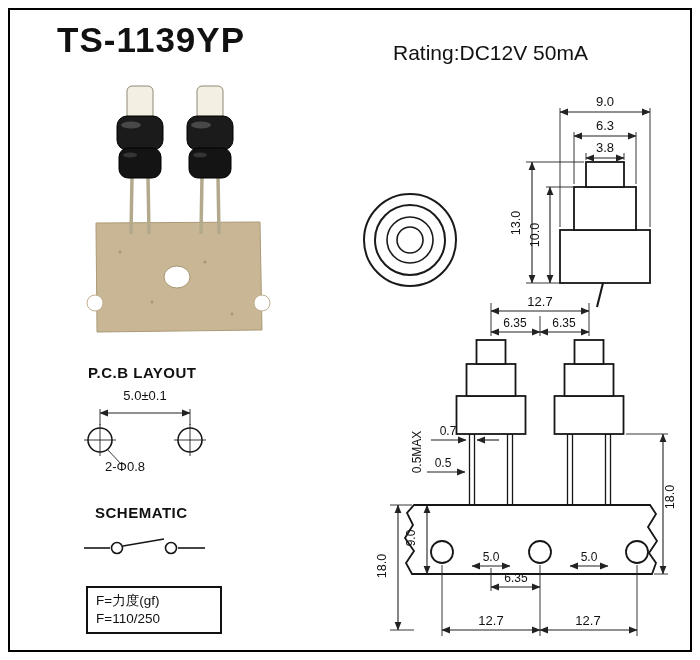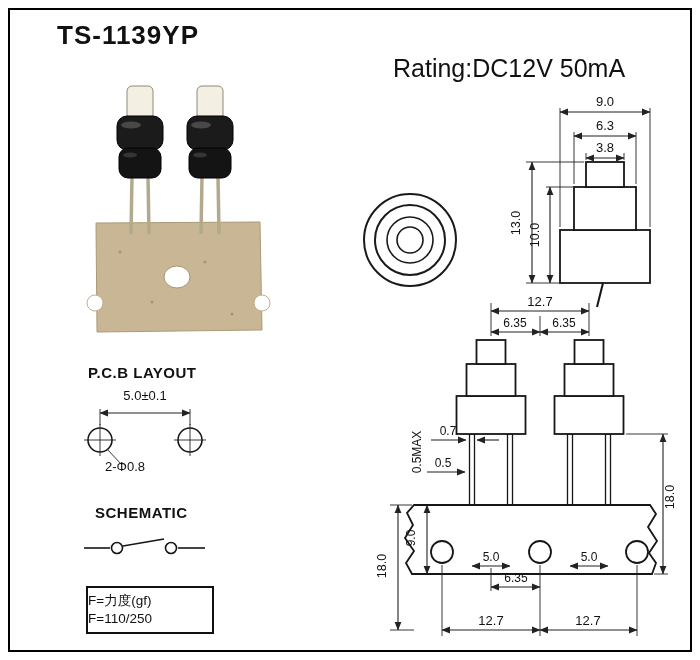--- a/index.html
+++ b/index.html
@@ -1,22 +1,22 @@
 <!DOCTYPE html>
 <html><head>
 <meta charset="utf-8">
 <style>
   html,body{margin:0;padding:0;background:#fff;}
   .page{position:relative;width:700px;height:660px;background:#fff;overflow:hidden;
         font-family:"Liberation Sans",sans-serif;color:#111;}
   .frame{position:absolute;left:8px;top:8px;right:8px;bottom:8px;border:2px solid #000;}
-  .title{position:absolute;left:57px;top:20px;font-size:26px;font-weight:bold;letter-spacing:1px;}
-  .rating{position:absolute;left:393px;top:54px;font-size:25px;}
+  .title{position:absolute;left:57px;top:20px;font-size:35px;font-weight:bold;letter-spacing:1px;}
+  .rating{position:absolute;left:393px;top:41px;font-size:21px;}
   .forcebox{position:absolute;left:86px;top:586px;width:124px;height:44px;border:2px solid #111;
-            display:flex;flex-direction:column;justify-content:center;
+            display:flex;flex-direction:column;justify-content:center;padding-left:8px;
             font-size:13.5px;line-height:1.35;}
   svg{position:absolute;left:0;top:0;}
   .o{fill:#fff;stroke:#161616;stroke-width:1.8;}
   .d{stroke:#222;stroke-width:1.1;marker-start:url(#ar);marker-end:url(#ar);}
   .de{stroke:#222;stroke-width:1.1;marker-end:url(#ar);}
   .e{stroke:#222;stroke-width:0.9;}
   .dash{stroke:#222;stroke-width:1;stroke-dasharray:4 3;}
   .t{font-family:"Liberation Sans",sans-serif;font-size:13px;fill:#111;text-anchor:middle;}
   .ts{font-size:12px;}
   .tm{font-size:12.5px;}

